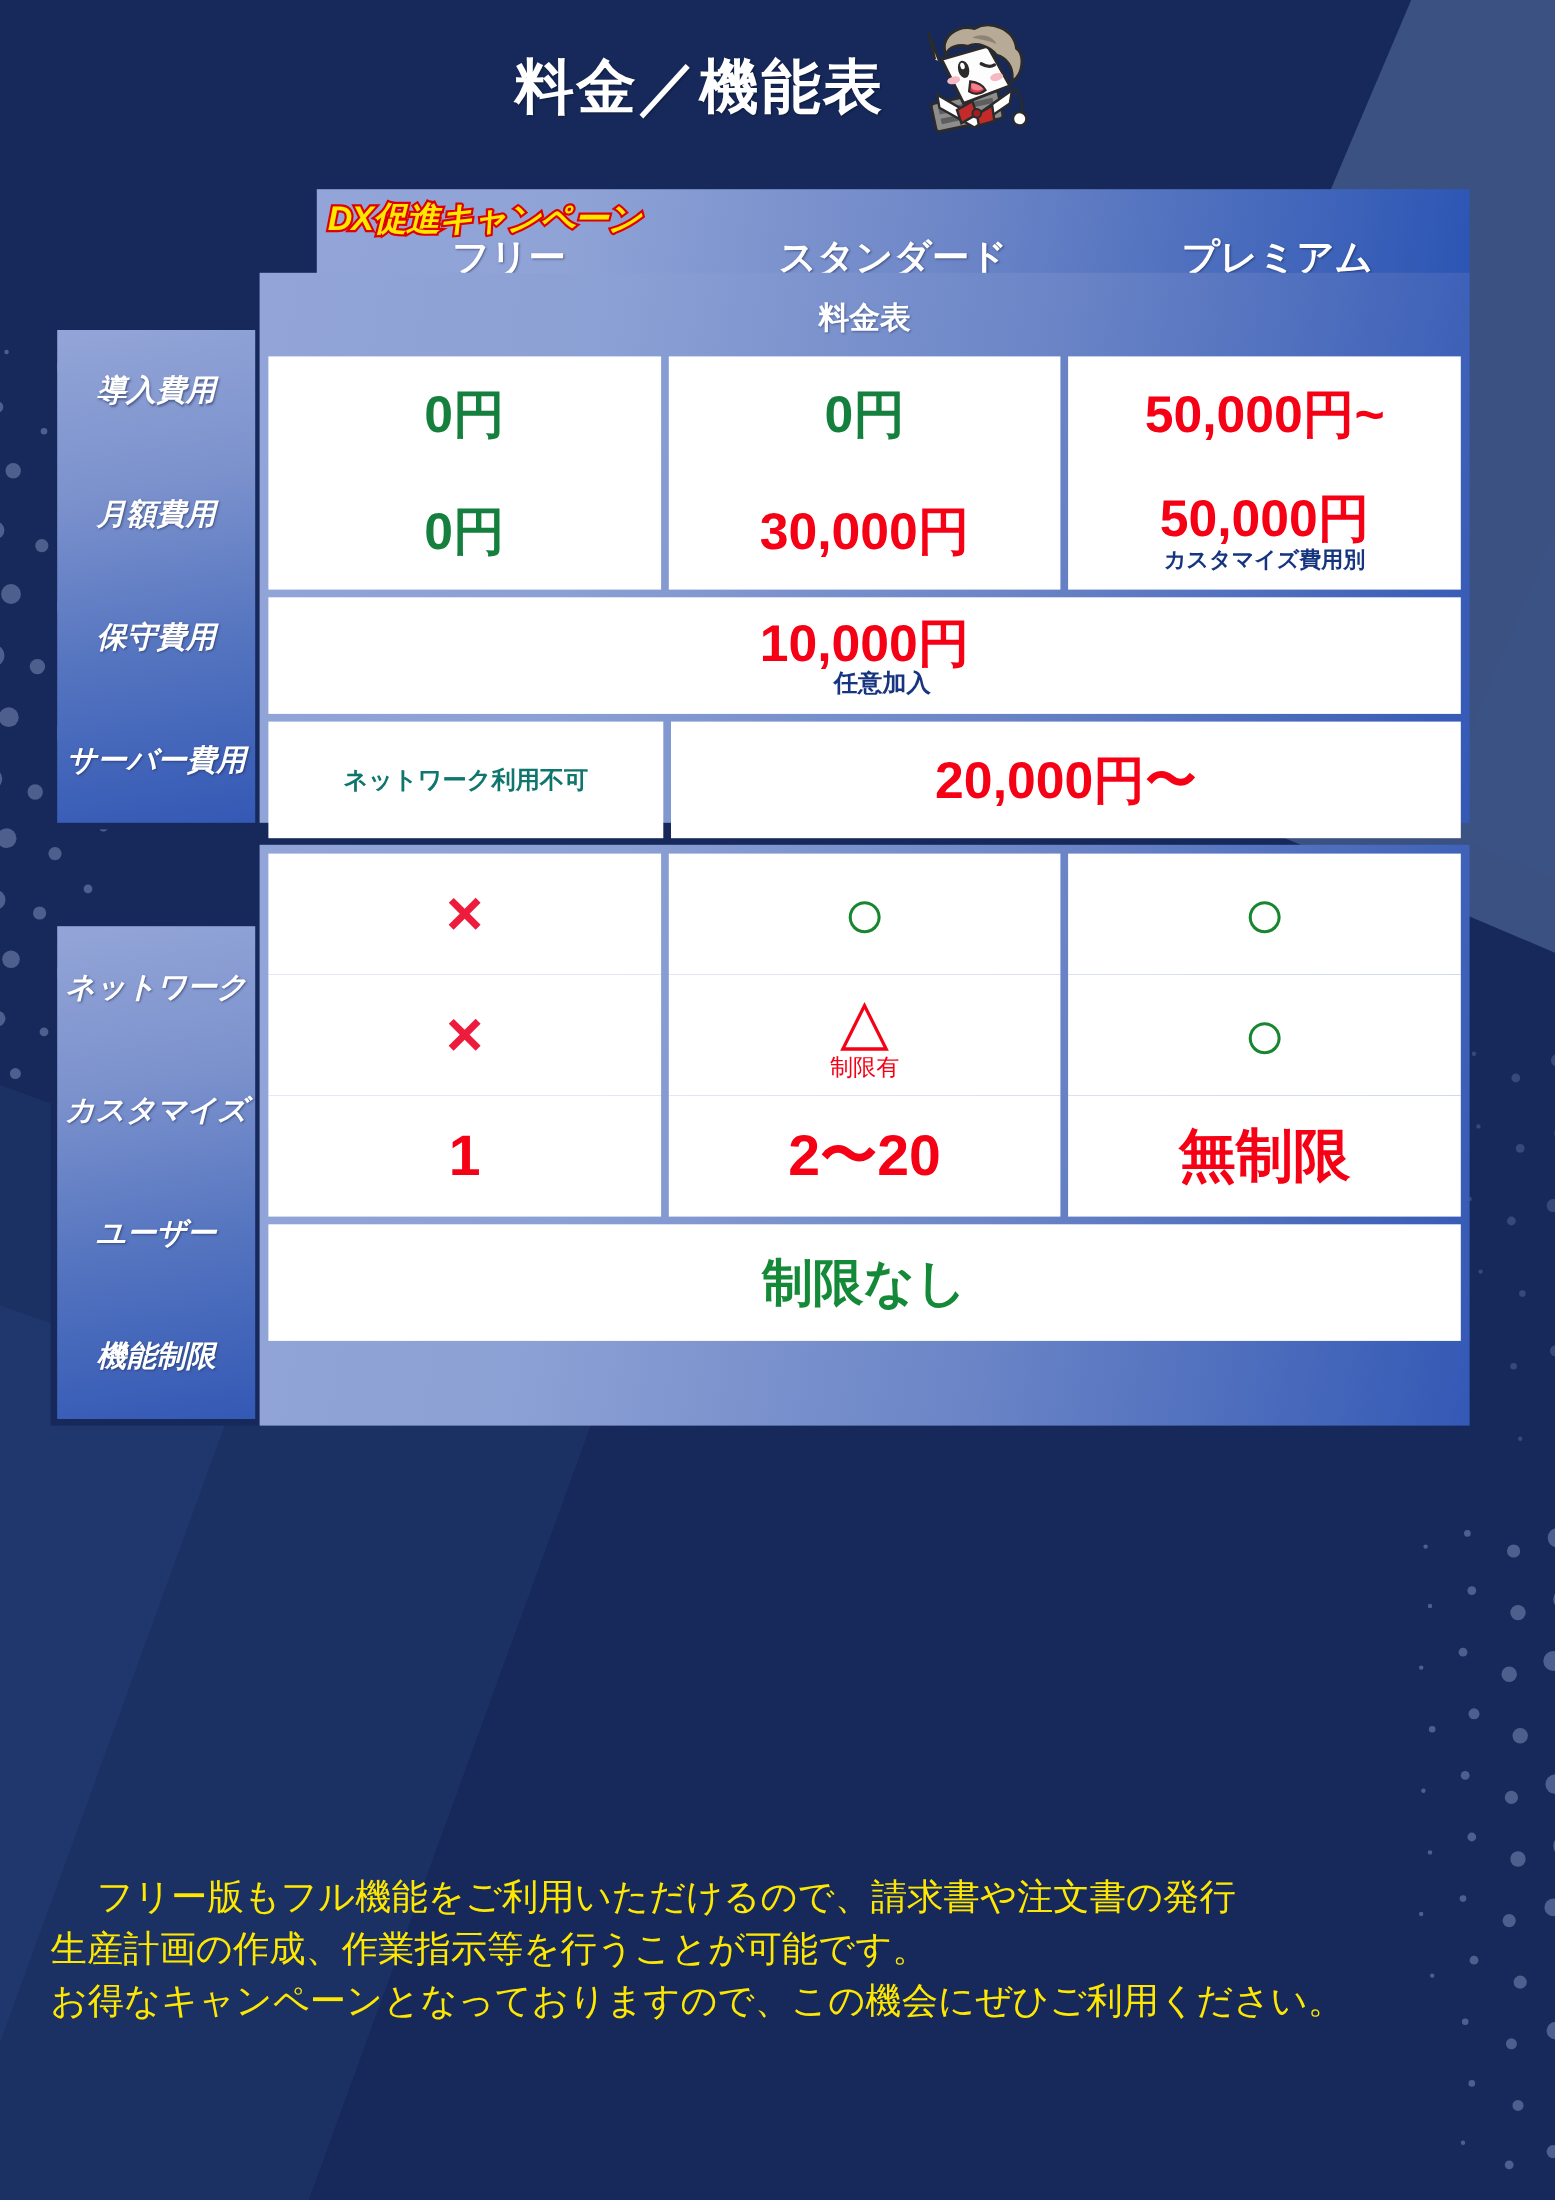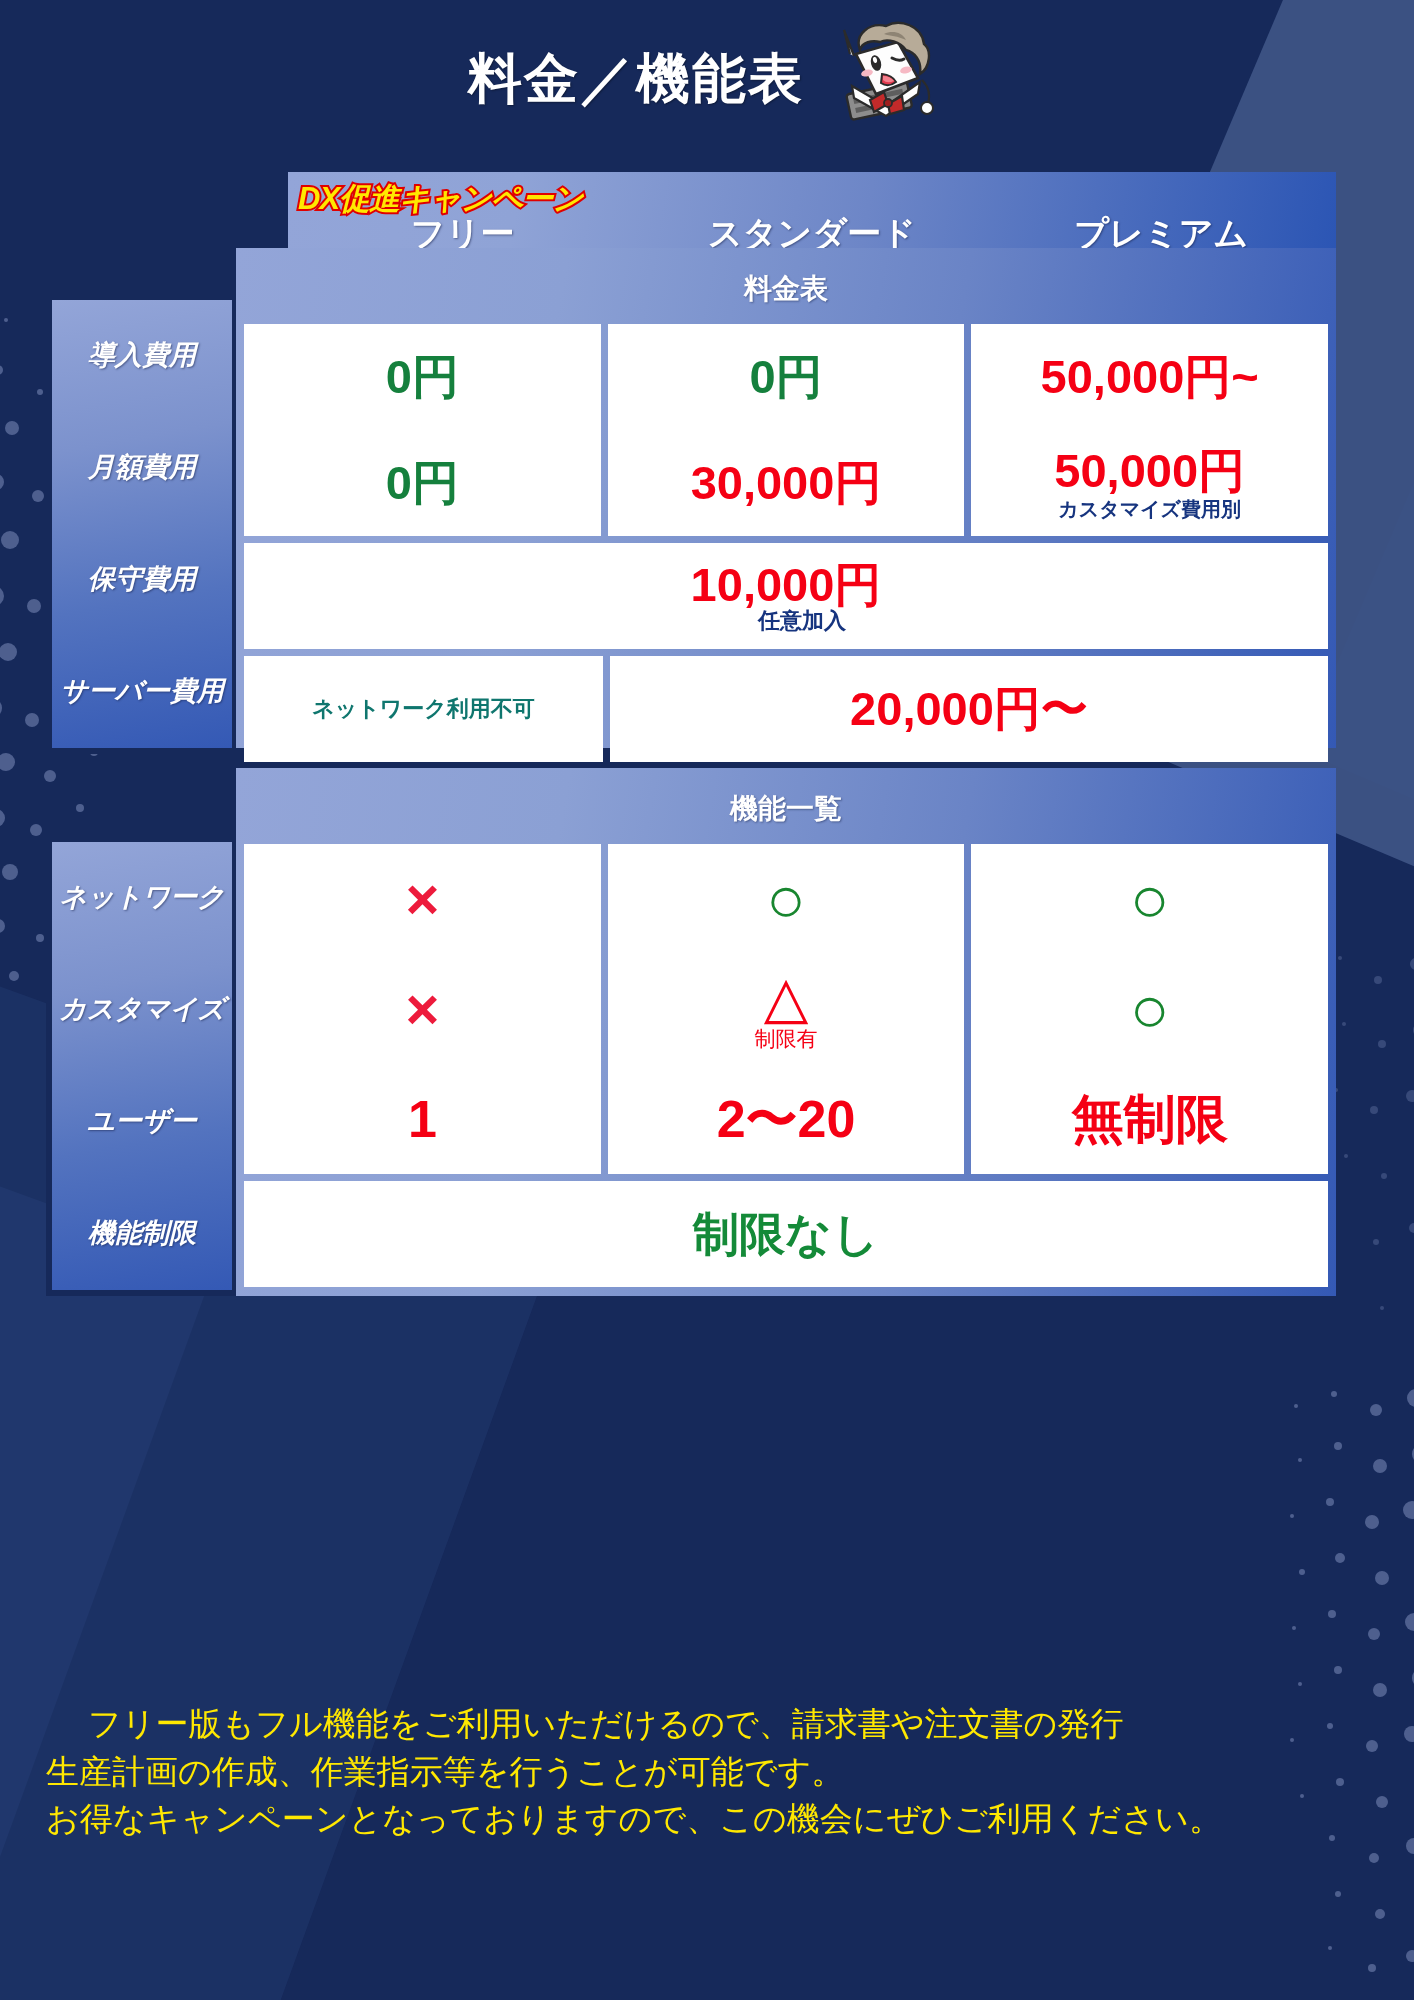--- a/index.html
+++ b/index.html
@@ -394,21 +394,20 @@
 </div>
 
 <div class="label-col" style="left:52px; top:842px; width:180px; height:448px;">
   <div class="label-cell" style="height:112px;">ネットワーク</div>
   <div class="label-cell" style="height:112px;">カスタマイズ</div>
   <div class="label-cell" style="height:112px;">ユーザー</div>
   <div class="label-cell" style="height:112px;">機能制限</div>
 </div>
 
 <div class="panel" style="left:236px; top:768px; width:1100px; height:528px;">
-  <div class="panel-title">機能一覧</div>
   <div class="grid">
 
     <div class="row">
       <div class="c1" style="display:flex;flex-direction:column;gap:0;">
         <div class="cell" style="height:110px;">
           <span class="sym sym-x">×</span>
         </div>
         <div class="cell" style="height:110px;">
           <span class="sym sym-x">×</span>
         </div>

